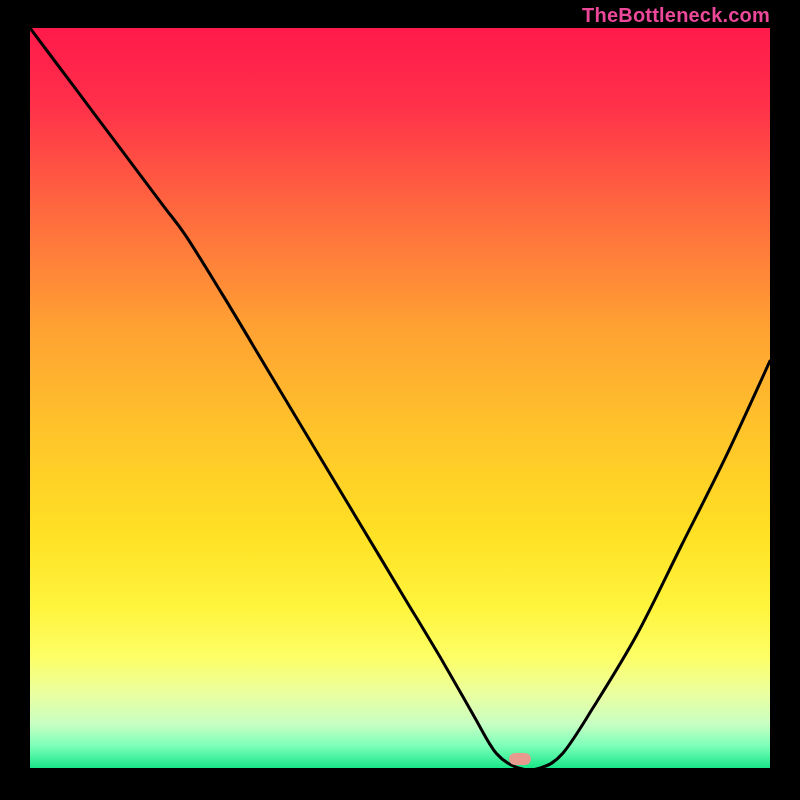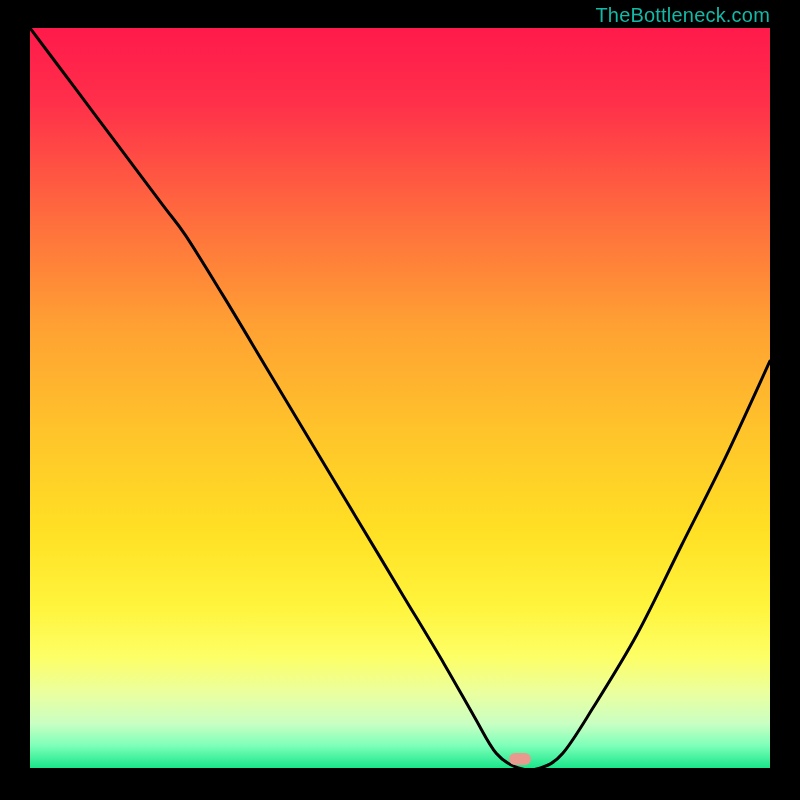--- a/index.html
+++ b/index.html
@@ -36,23 +36,23 @@
     position: absolute;
     left: 0;
     top: 0;
     width: 100%;
     height: 100%;
   }
   .attribution {
     position: absolute;
     top: 4px;
     right: 30px;
-    color: #14b8a6;
+    color: #ec4899;
     font-size: 20px;
-    font-weight: 400;
+    font-weight: 700;
     letter-spacing: 0.2px;
   }
   .marker {
     position: absolute;
     width: 22px;
     height: 12px;
     background: #e89a8e;
     border-radius: 6px;
   }
 </style>

